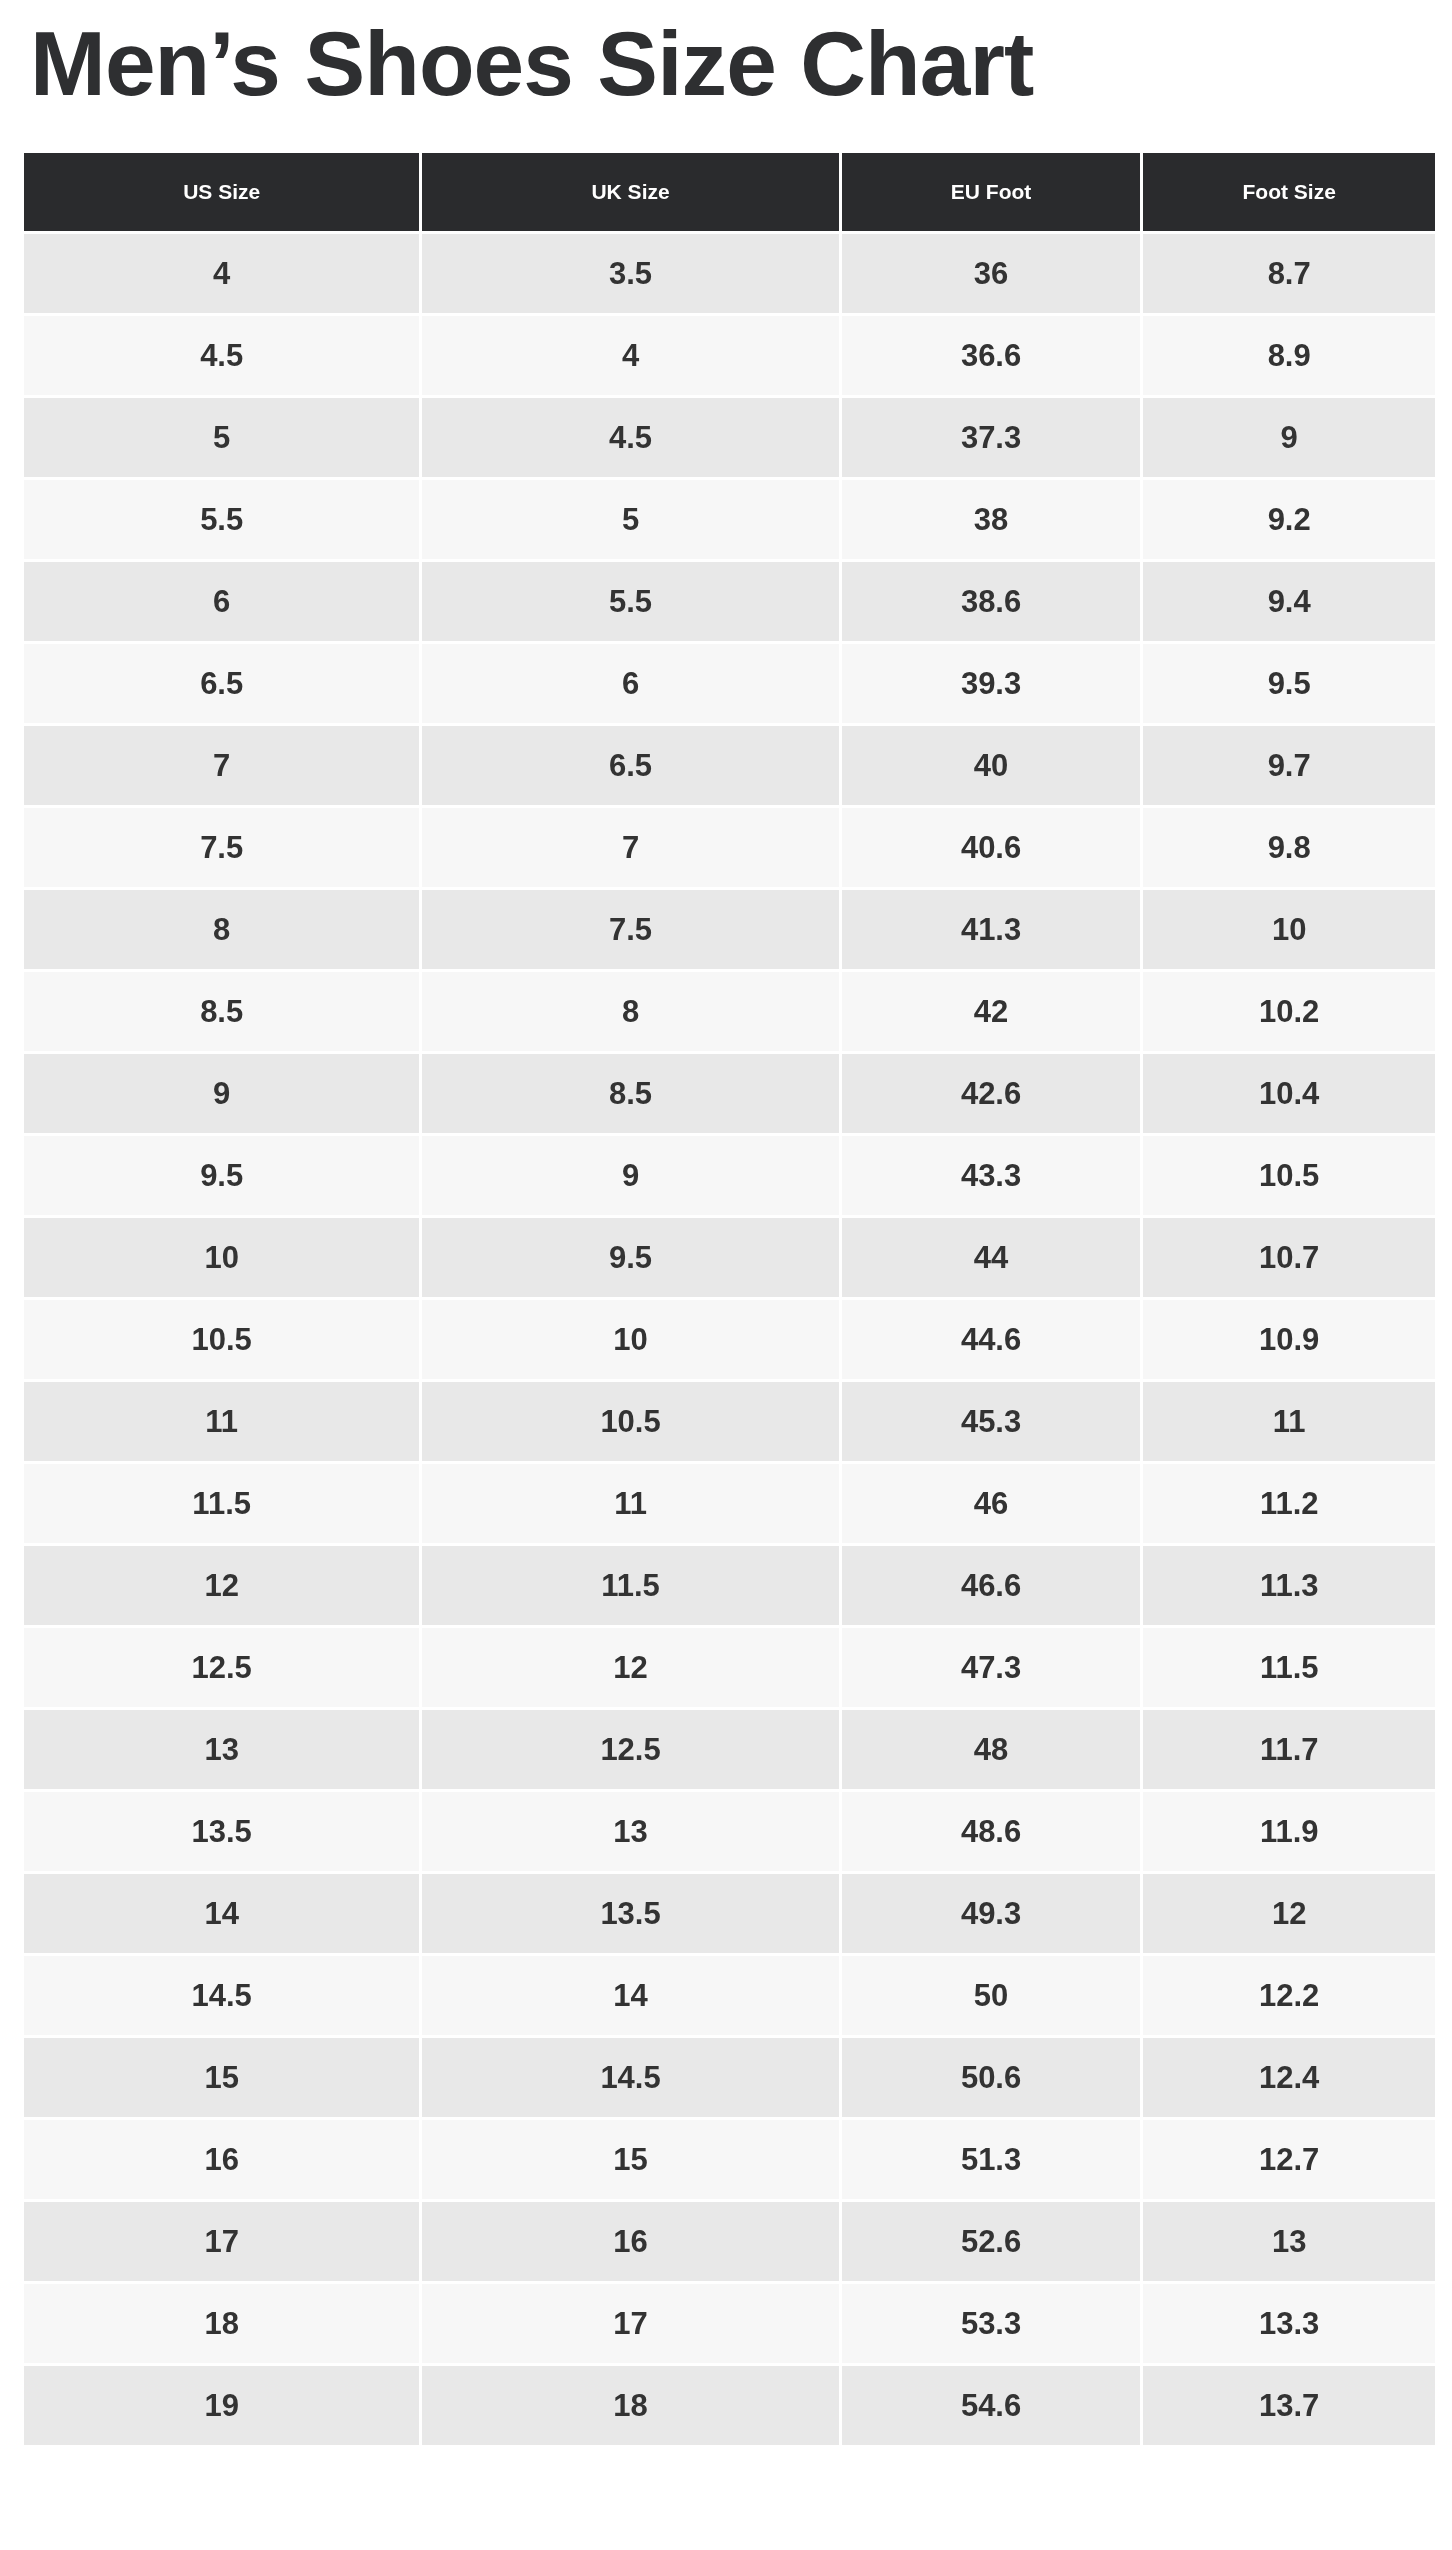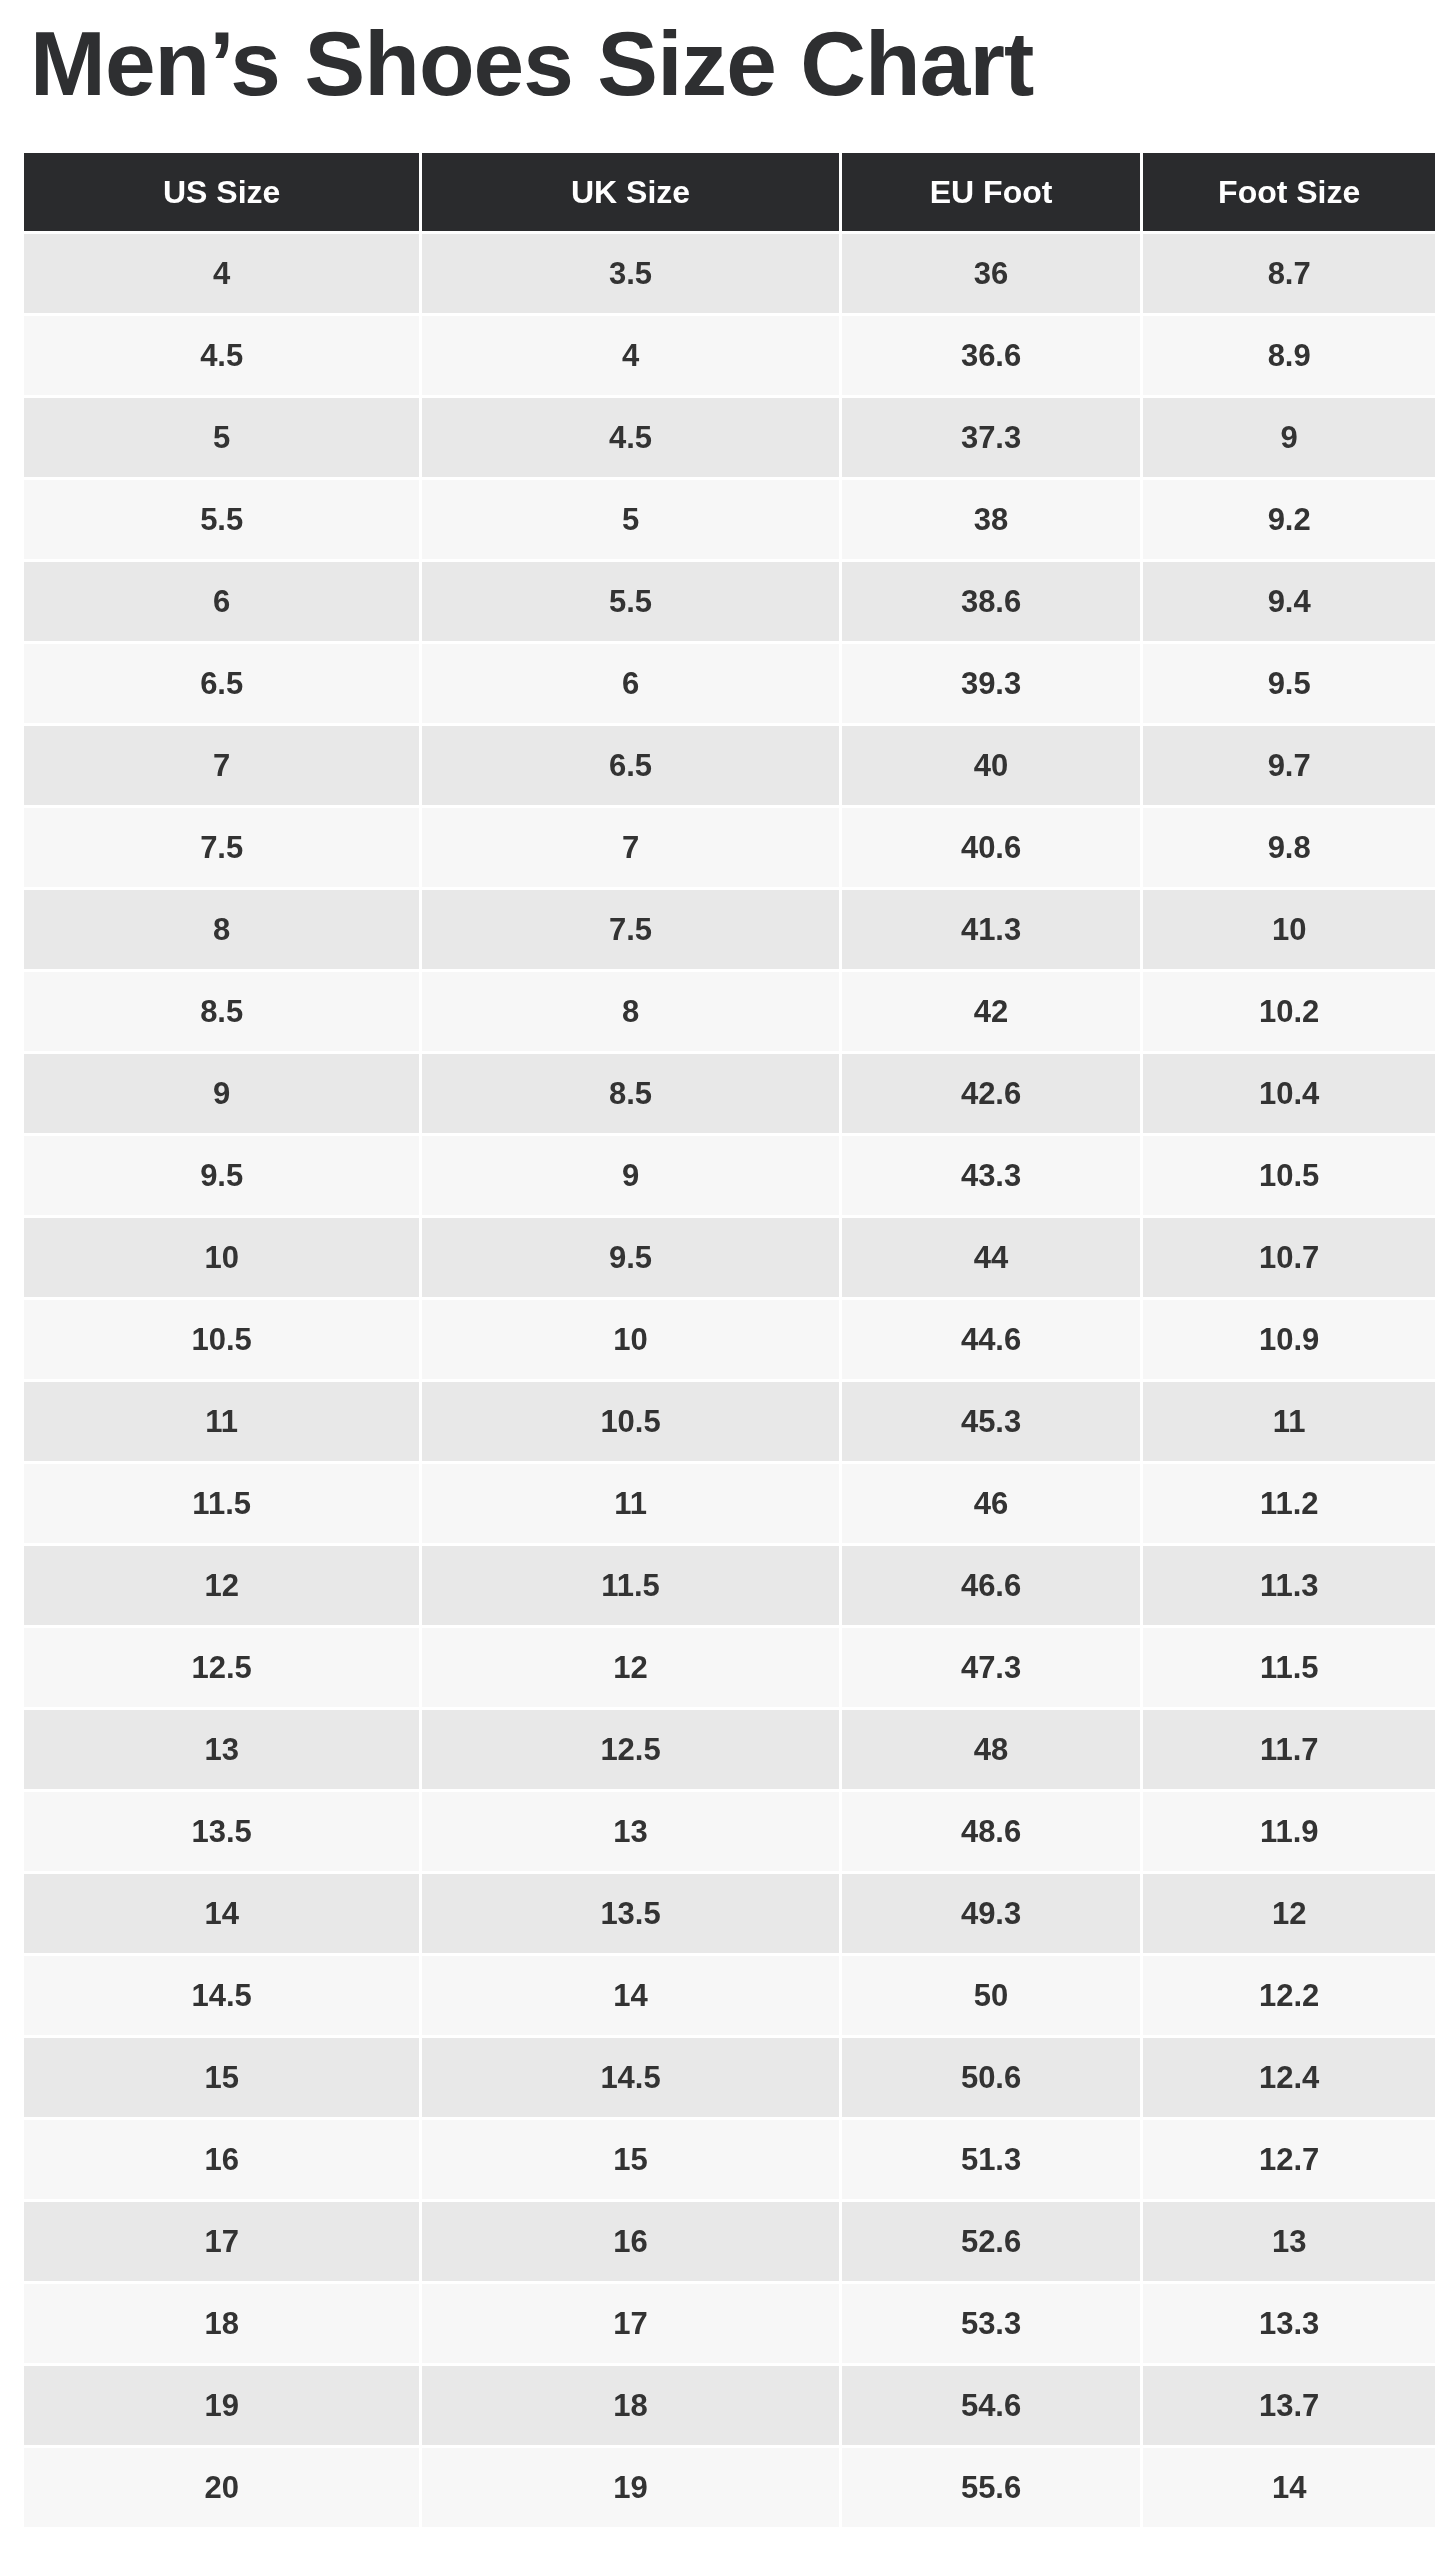--- a/index.html
+++ b/index.html
@@ -39,21 +39,21 @@
     border-spacing:3.7px;
     table-layout:fixed;
   }
   col.c-us{width:28.2%;}
   col.c-uk{width:29.7%;}
   col.c-eu{width:21.3%;}
   col.c-foot{width:20.8%;}
   th{
     background:var(--header-bg);
     color:var(--header-text);
-    font-size:32px;
+    font-size:21px;
     font-weight:bold;
     height:78px;
     text-align:center;
     vertical-align:middle;
     padding:12px;
   }
   td{
     font-size:31px;
     font-weight:bold;
     color:var(--cell-text);
@@ -242,21 +242,15 @@
         <td>17</td>
         <td>53.3</td>
         <td class="foot">13.3</td>
       </tr>
       <tr>
         <td>19</td>
         <td>18</td>
         <td>54.6</td>
         <td class="foot">13.7</td>
       </tr>
-      <tr>
-        <td>20</td>
-        <td>19</td>
-        <td>55.6</td>
-        <td class="foot">14</td>
-      </tr>
     </tbody>
 </table>
 
 
 </body></html>

